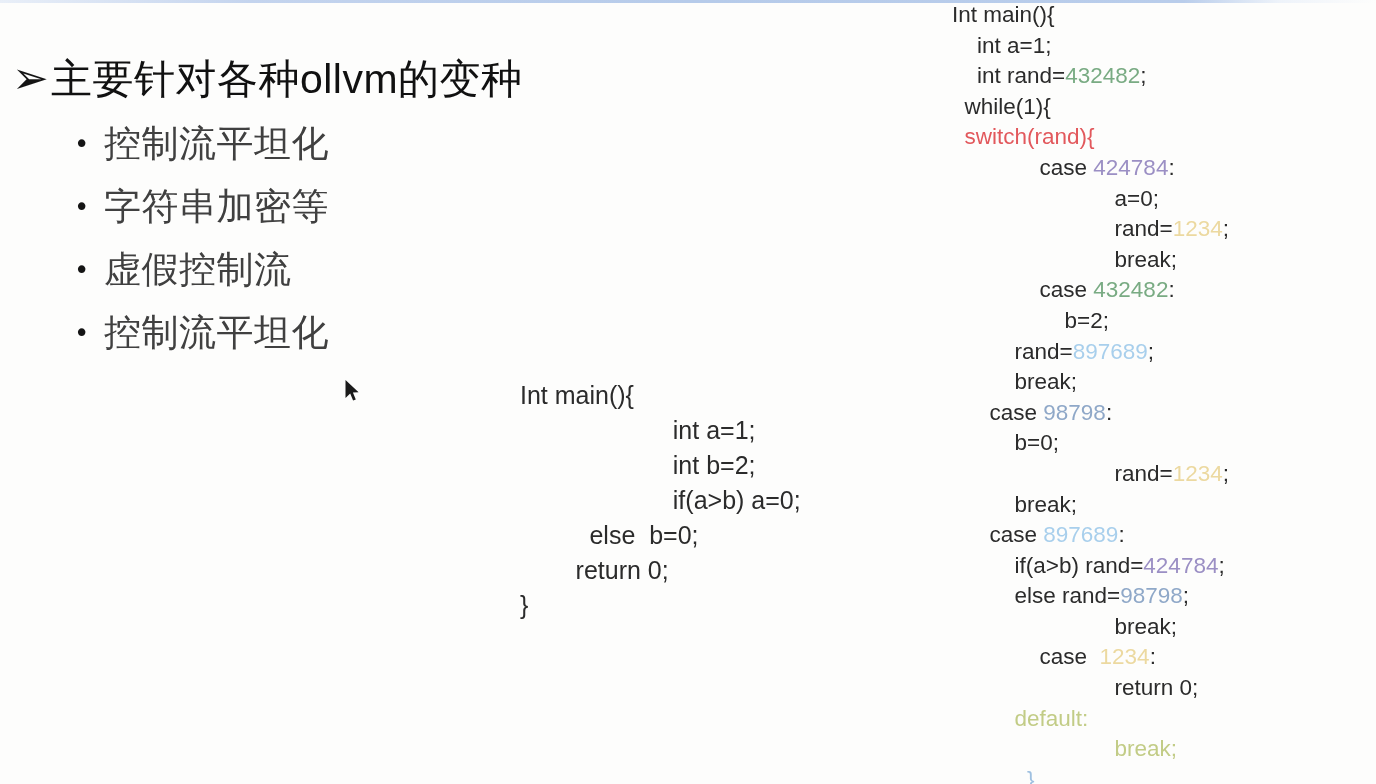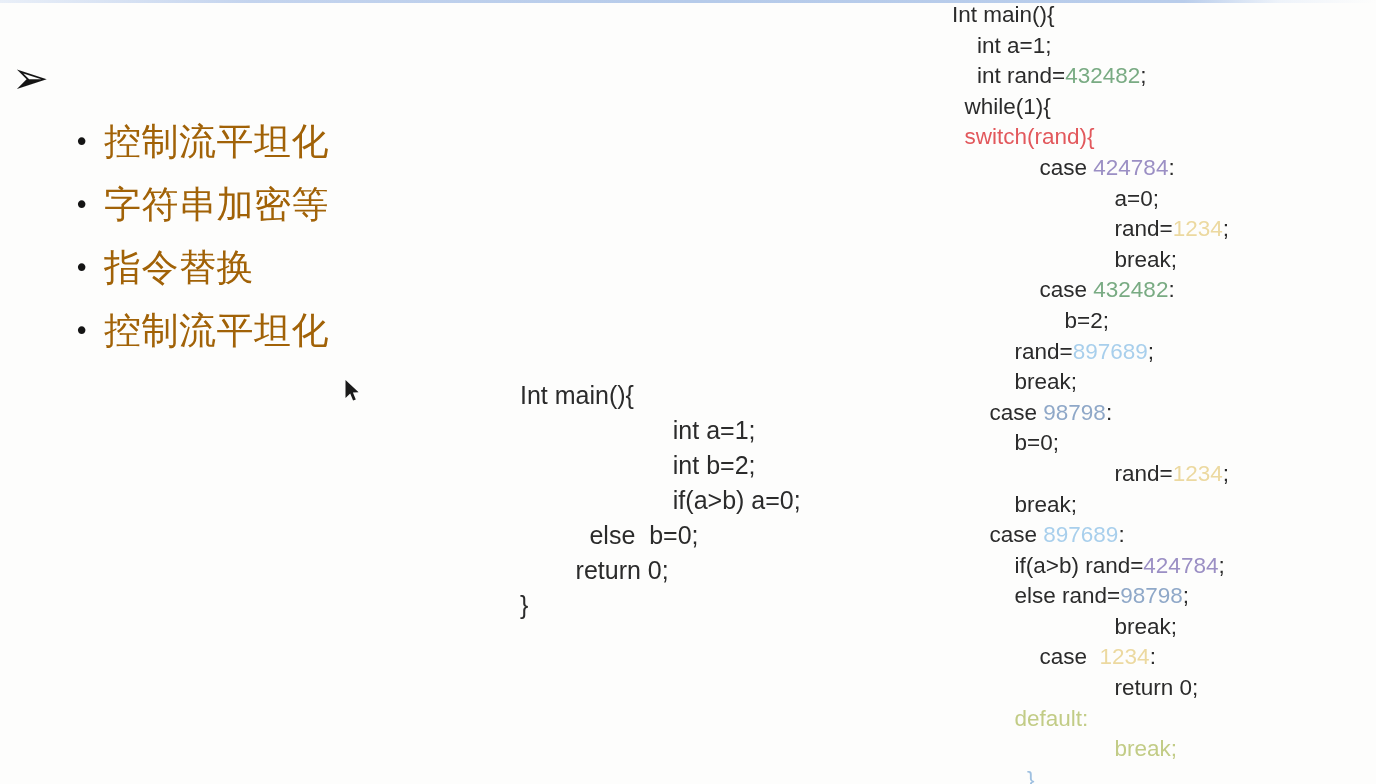--- a/index.html
+++ b/index.html
@@ -67,21 +67,21 @@
     width: 30px;
     font-size: 26px;
     line-height: 26px;
     color: #141414;
     font-family: "DejaVu Sans", sans-serif;
   }
   .sub-text {
     font-size: 37px;
     line-height: 44px;
     letter-spacing: 0.5px;
-    color: #a16207;
+    color: #404040;
   }
 
   
   .code-block {
     position: absolute;
     color: #2b2b2b;
     white-space: pre;
   }
   .code-line {
     display: block;
@@ -113,33 +113,34 @@
 </head>
 <body>
 
 <div id="slide">
 
   <div id="top-rule"></div>
 
   <div id="bullets">
     <div class="lead-row">
       <span class="lead-marker">➢</span>
+      <span class="lead-text">主要针对各种ollvm的变种</span>
     </div>
     <div class="sub-list">
       <div class="sub-row">
         <span class="sub-marker">•</span>
         <span class="sub-text">控制流平坦化</span>
       </div>
       <div class="sub-row">
         <span class="sub-marker">•</span>
         <span class="sub-text">字符串加密等</span>
       </div>
       <div class="sub-row">
         <span class="sub-marker">•</span>
-        <span class="sub-text">指令替换</span>
+        <span class="sub-text">虚假控制流</span>
       </div>
       <div class="sub-row">
         <span class="sub-marker">•</span>
         <span class="sub-text">控制流平坦化</span>
       </div>
     </div>
   </div>
 
   <div id="code-middle" class="code-block"><span class="code-line">Int main(){</span><span class="code-line">&nbsp;&nbsp;&nbsp;&nbsp;&nbsp;&nbsp;&nbsp;&nbsp;&nbsp;&nbsp;&nbsp;&nbsp;&nbsp;&nbsp;&nbsp;&nbsp;&nbsp;&nbsp;&nbsp;&nbsp;&nbsp;&nbsp;int a=1;</span><span class="code-line">&nbsp;&nbsp;&nbsp;&nbsp;&nbsp;&nbsp;&nbsp;&nbsp;&nbsp;&nbsp;&nbsp;&nbsp;&nbsp;&nbsp;&nbsp;&nbsp;&nbsp;&nbsp;&nbsp;&nbsp;&nbsp;&nbsp;int b=2;</span><span class="code-line">&nbsp;&nbsp;&nbsp;&nbsp;&nbsp;&nbsp;&nbsp;&nbsp;&nbsp;&nbsp;&nbsp;&nbsp;&nbsp;&nbsp;&nbsp;&nbsp;&nbsp;&nbsp;&nbsp;&nbsp;&nbsp;&nbsp;if(a&gt;b) a=0;</span><span class="code-line">&nbsp;&nbsp;&nbsp;&nbsp;&nbsp;&nbsp;&nbsp;&nbsp;&nbsp;&nbsp;else  b=0;</span><span class="code-line">&nbsp;&nbsp;&nbsp;&nbsp;&nbsp;&nbsp;&nbsp;&nbsp;return 0;</span><span class="code-line">}</span></div>
 

